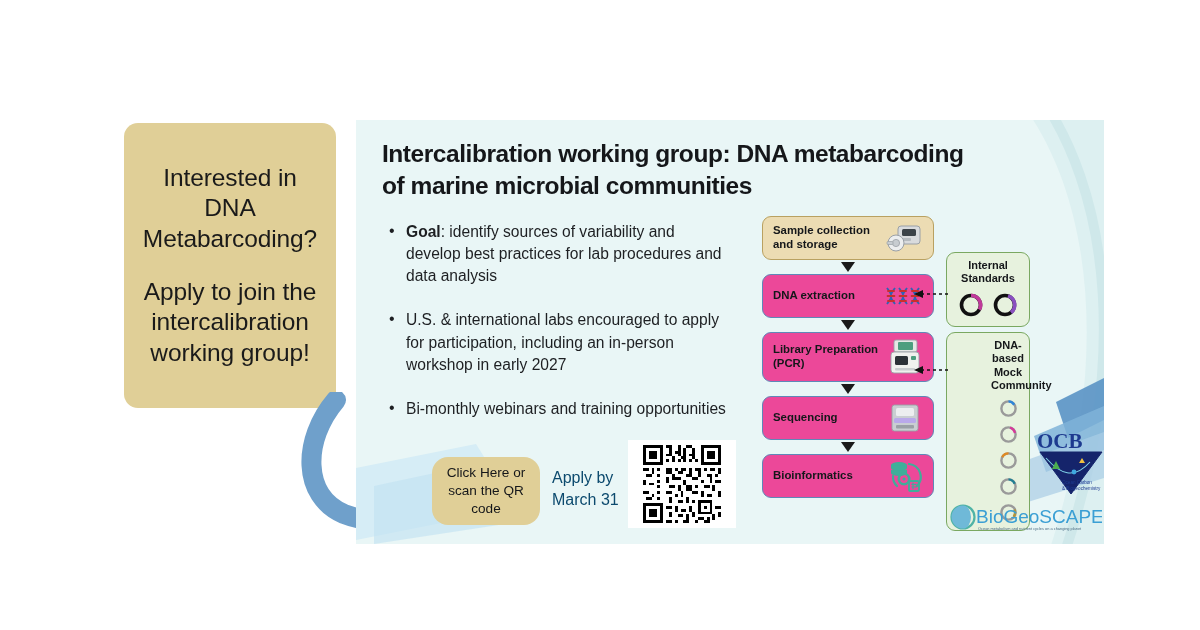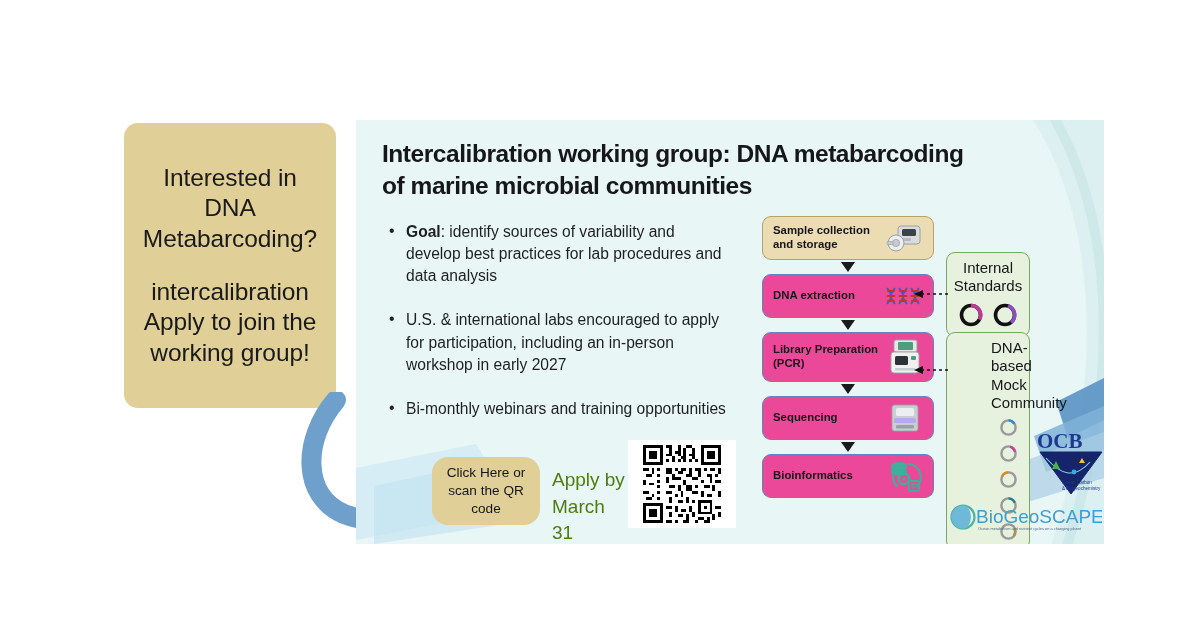--- a/index.html
+++ b/index.html
@@ -122,23 +122,23 @@
     line-height: 1.34;
     color: #15171a;
     padding: 20px 6px;
     cursor: pointer;
   }
   .apply-by {
     position: absolute;
     left: 196px;
     top: 347px;
     width: 78px;
-    font-size: 19px;
+    font-size: 16px;
     line-height: 1.4;
-    color: #4d7c0f;
+    color: #0c4a6e;
   }
   .qr {
     position: absolute;
     left: 272px;
     top: 320px;
     width: 108px;
     height: 88px;
     background: #ffffff;
     display: flex;
     align-items: center;
@@ -192,22 +192,22 @@
   .green-box {
     position: absolute;
     width: 84px;
     border-radius: 9px;
     border: 1.5px solid #7aa861;
     background: #e7f2de;
     padding: 6px 4px 7px;
     text-align: center;
   }
   .green-title {
-    font-size: 15px;
-    font-weight: 400;
+    font-size: 11px;
+    font-weight: 700;
     color: #15171a;
     line-height: 1.22;
     margin-bottom: 5px;
   }
   .rings { display: flex; flex-wrap: wrap; justify-content: center; gap: 5px 6px; }
 
   
   .dashed-link { position: absolute; }
 
   
@@ -230,22 +230,22 @@
 </head>
 <body>
 
 <div id="stage">
 
   <div class="callout">
     <div class="callout-line">Interested in</div>
     <div class="callout-line">DNA</div>
     <div class="callout-line">Metabarcoding?</div>
     <div class="callout-gap"></div>
+    <div class="callout-line">Apply to join the</div>
     <div class="callout-line">intercalibration</div>
-    <div class="callout-line">Apply to join the</div>
     <div class="callout-line">working group!</div>
   </div>
 
   <div class="arrow-wrap">
     <svg width="180" height="150" viewBox="0 0 180 150">
       <path d="M 40 8
                C 6 48, 6 104, 48 122
                C 78 134, 108 128, 128 112" fill="none" stroke="#6fa0cb" stroke-width="20" stroke-linecap="round"></path>
       <path d="M 112 78 L 152 108 L 112 136 L 112 120 L 124 110 L 112 96 Z" fill="#6fa0cb"></path>
     </svg>

